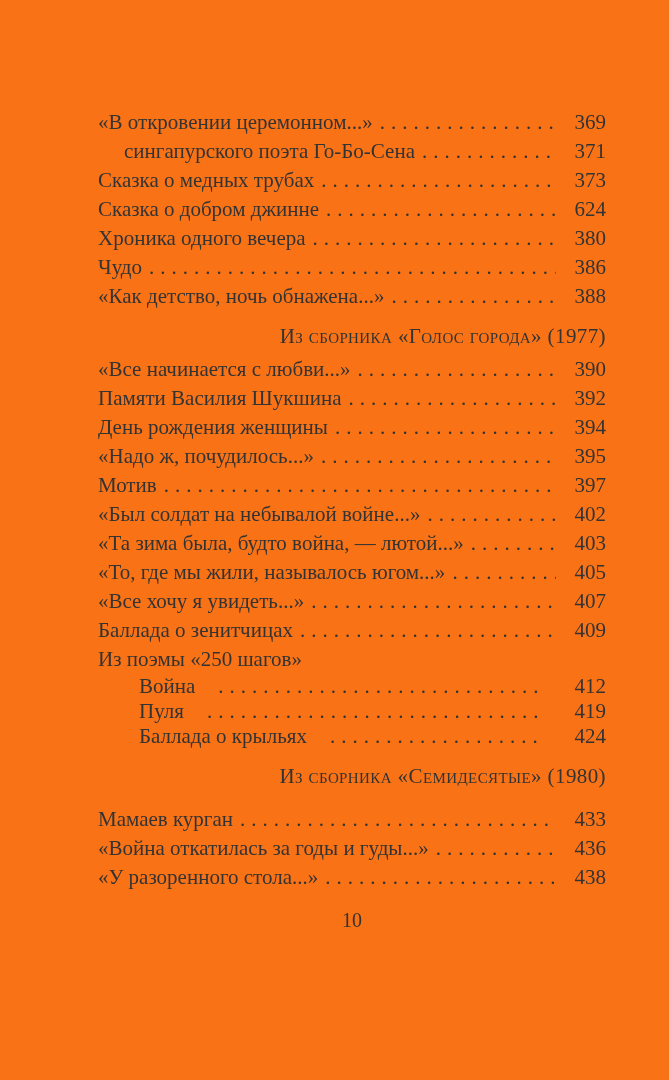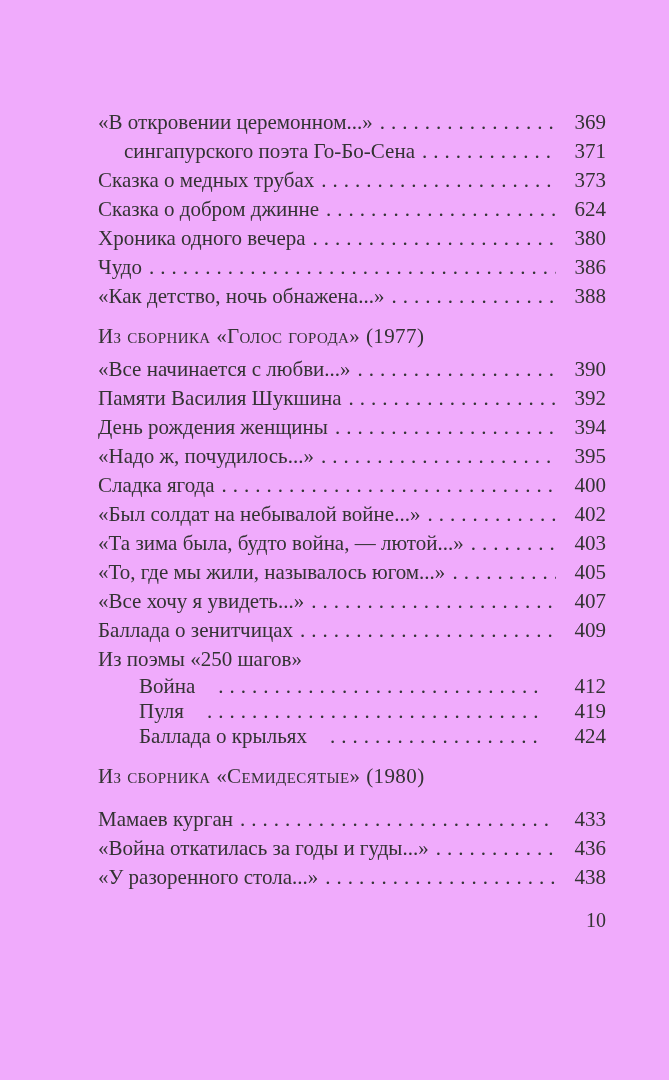--- a/index.html
+++ b/index.html
@@ -4,21 +4,21 @@
 <style>
   html, body {
     margin: 0;
     padding: 0;
     background: #ffffff;
   }
   .page {
     position: relative;
     width: 669px;
     height: 1080px;
-    background: #f0abfc;
+    background: #f97316;
     overflow: hidden;
     font-family: "Liberation Serif", "DejaVu Serif", serif;
     color: #333333;
   }
   .content {
     position: absolute;
     left: 98px;
     top: 108px;
     width: 508px;
     font-size: 21px;
@@ -48,30 +48,30 @@
   .dots::after {
     content: "...................................................................................";
     letter-spacing: 6px;
     margin-left: 7px;
   }
   .pg {
     margin-left: 19px;
     white-space: nowrap;
   }
   .header {
-    text-align: left;
+    text-align: right;
     font-variant: small-caps;
     letter-spacing: 0.4px;
     line-height: 29px;
   }
   .header.h1 { margin: 11px 0 4px 0; }
   .header.h2 { margin: 13px 0 14px 0; }
   .folio {
     margin-top: 15px;
-    text-align: right;
+    text-align: center;
     font-size: 20px;
     line-height: 26px;
   }
 </style>
 </head>
 <body>
 
 <div class="page">
   <div class="content">
 
@@ -127,23 +127,23 @@
       <span class="t">День рождения женщины</span>
       <span class="dots"></span>
       <span class="pg">394</span>
     </div>
     <div class="row">
       <span class="t">«Надо ж, почудилось...»</span>
       <span class="dots"></span>
       <span class="pg">395</span>
     </div>
     <div class="row">
-      <span class="t">Сладка ягода</span>
-      <span class="dots"></span>
-      <span class="pg">400</span>
+      <span class="t">Мотив</span>
+      <span class="dots"></span>
+      <span class="pg">397</span>
     </div>
     <div class="row">
       <span class="t">«Был солдат на небывалой войне...»</span>
       <span class="dots"></span>
       <span class="pg">402</span>
     </div>
     <div class="row">
       <span class="t">«Та зима была, будто война, — лютой...»</span>
       <span class="dots"></span>
       <span class="pg">403</span>

